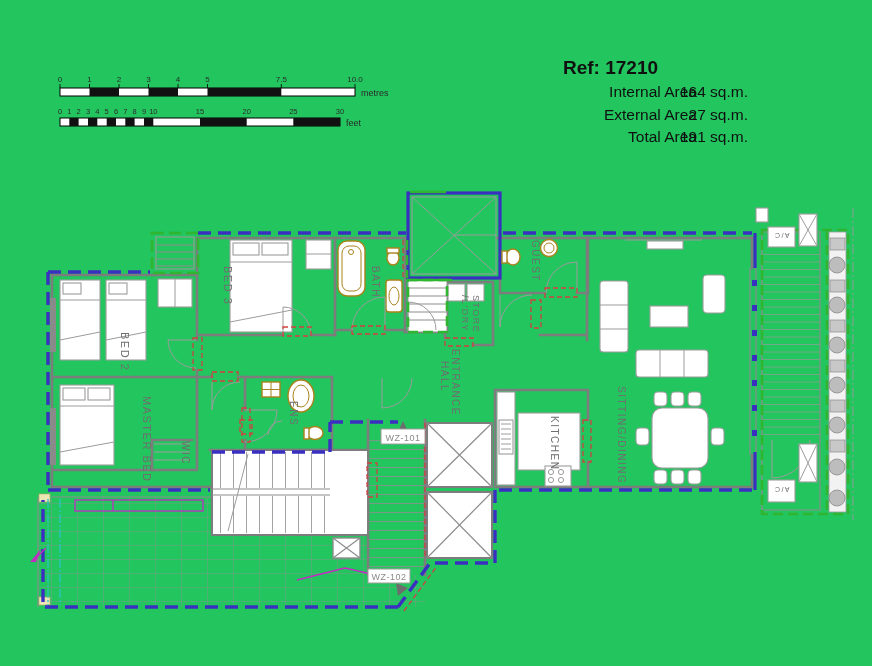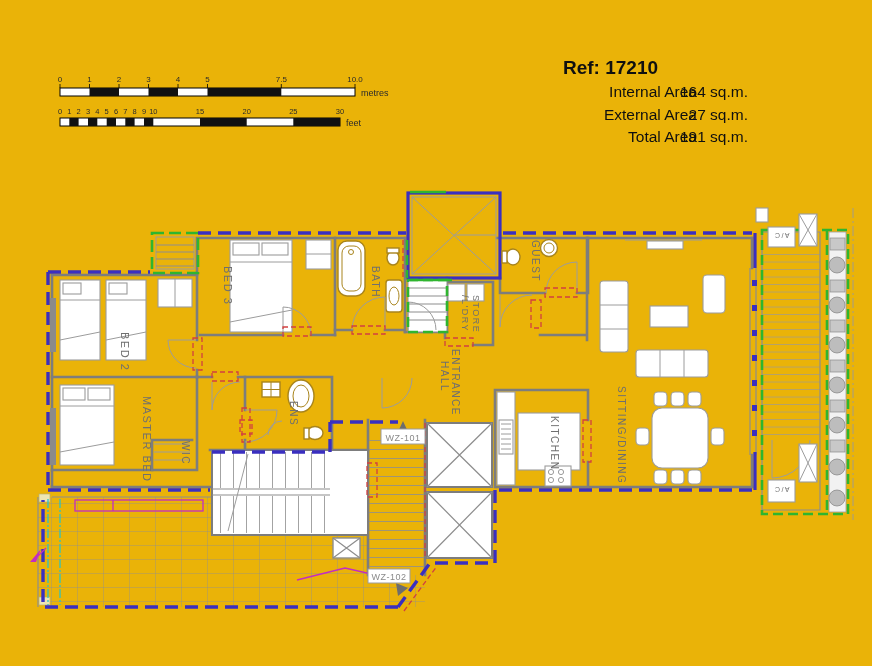--- a/index.html
+++ b/index.html
@@ -1,16 +1,16 @@
 <!DOCTYPE html>
 <html style="--internal: #3a2fc0; --external: #2fb52f; --opening: #d24040; --magenta: #c32cc3; --cyan: #2cc3c3; --fixture: #a8841c;"><head>
 <meta charset="utf-8">
 <style>
   html,body{margin:0;padding:0;background:#fff;}
-  .stage{position:relative;width:872px;height:666px;background:#eab308;overflow:hidden;
+  .stage{position:relative;width:872px;height:666px;background:#22c55e;overflow:hidden;
          font-family:"Liberation Sans",sans-serif;text-align:right;}
   svg{display:block}
   
   .blue-d{stroke:var(--internal,#3a2fc0);stroke-width:3.4;fill:none;stroke-dasharray:13 7;}
   .blue-s{stroke:var(--internal,#3a2fc0);stroke-width:3.2;fill:none;}
   .green-d{stroke:var(--external,#2fb52f);stroke-width:2.6;fill:none;stroke-dasharray:10 5;}
   .green-s{stroke:var(--external,#2fb52f);stroke-width:2.6;fill:none;}
   .red-d{stroke:var(--opening,#d24040);stroke-width:1.3;fill:none;stroke-dasharray:5 3;}
   .mag{stroke:var(--magenta,#c32cc3);stroke-width:1.3;fill:none;}
   .cyan{stroke:var(--cyan,#2cc3c3);stroke-width:1.3;fill:none;stroke-dasharray:9 2 2 2;}

